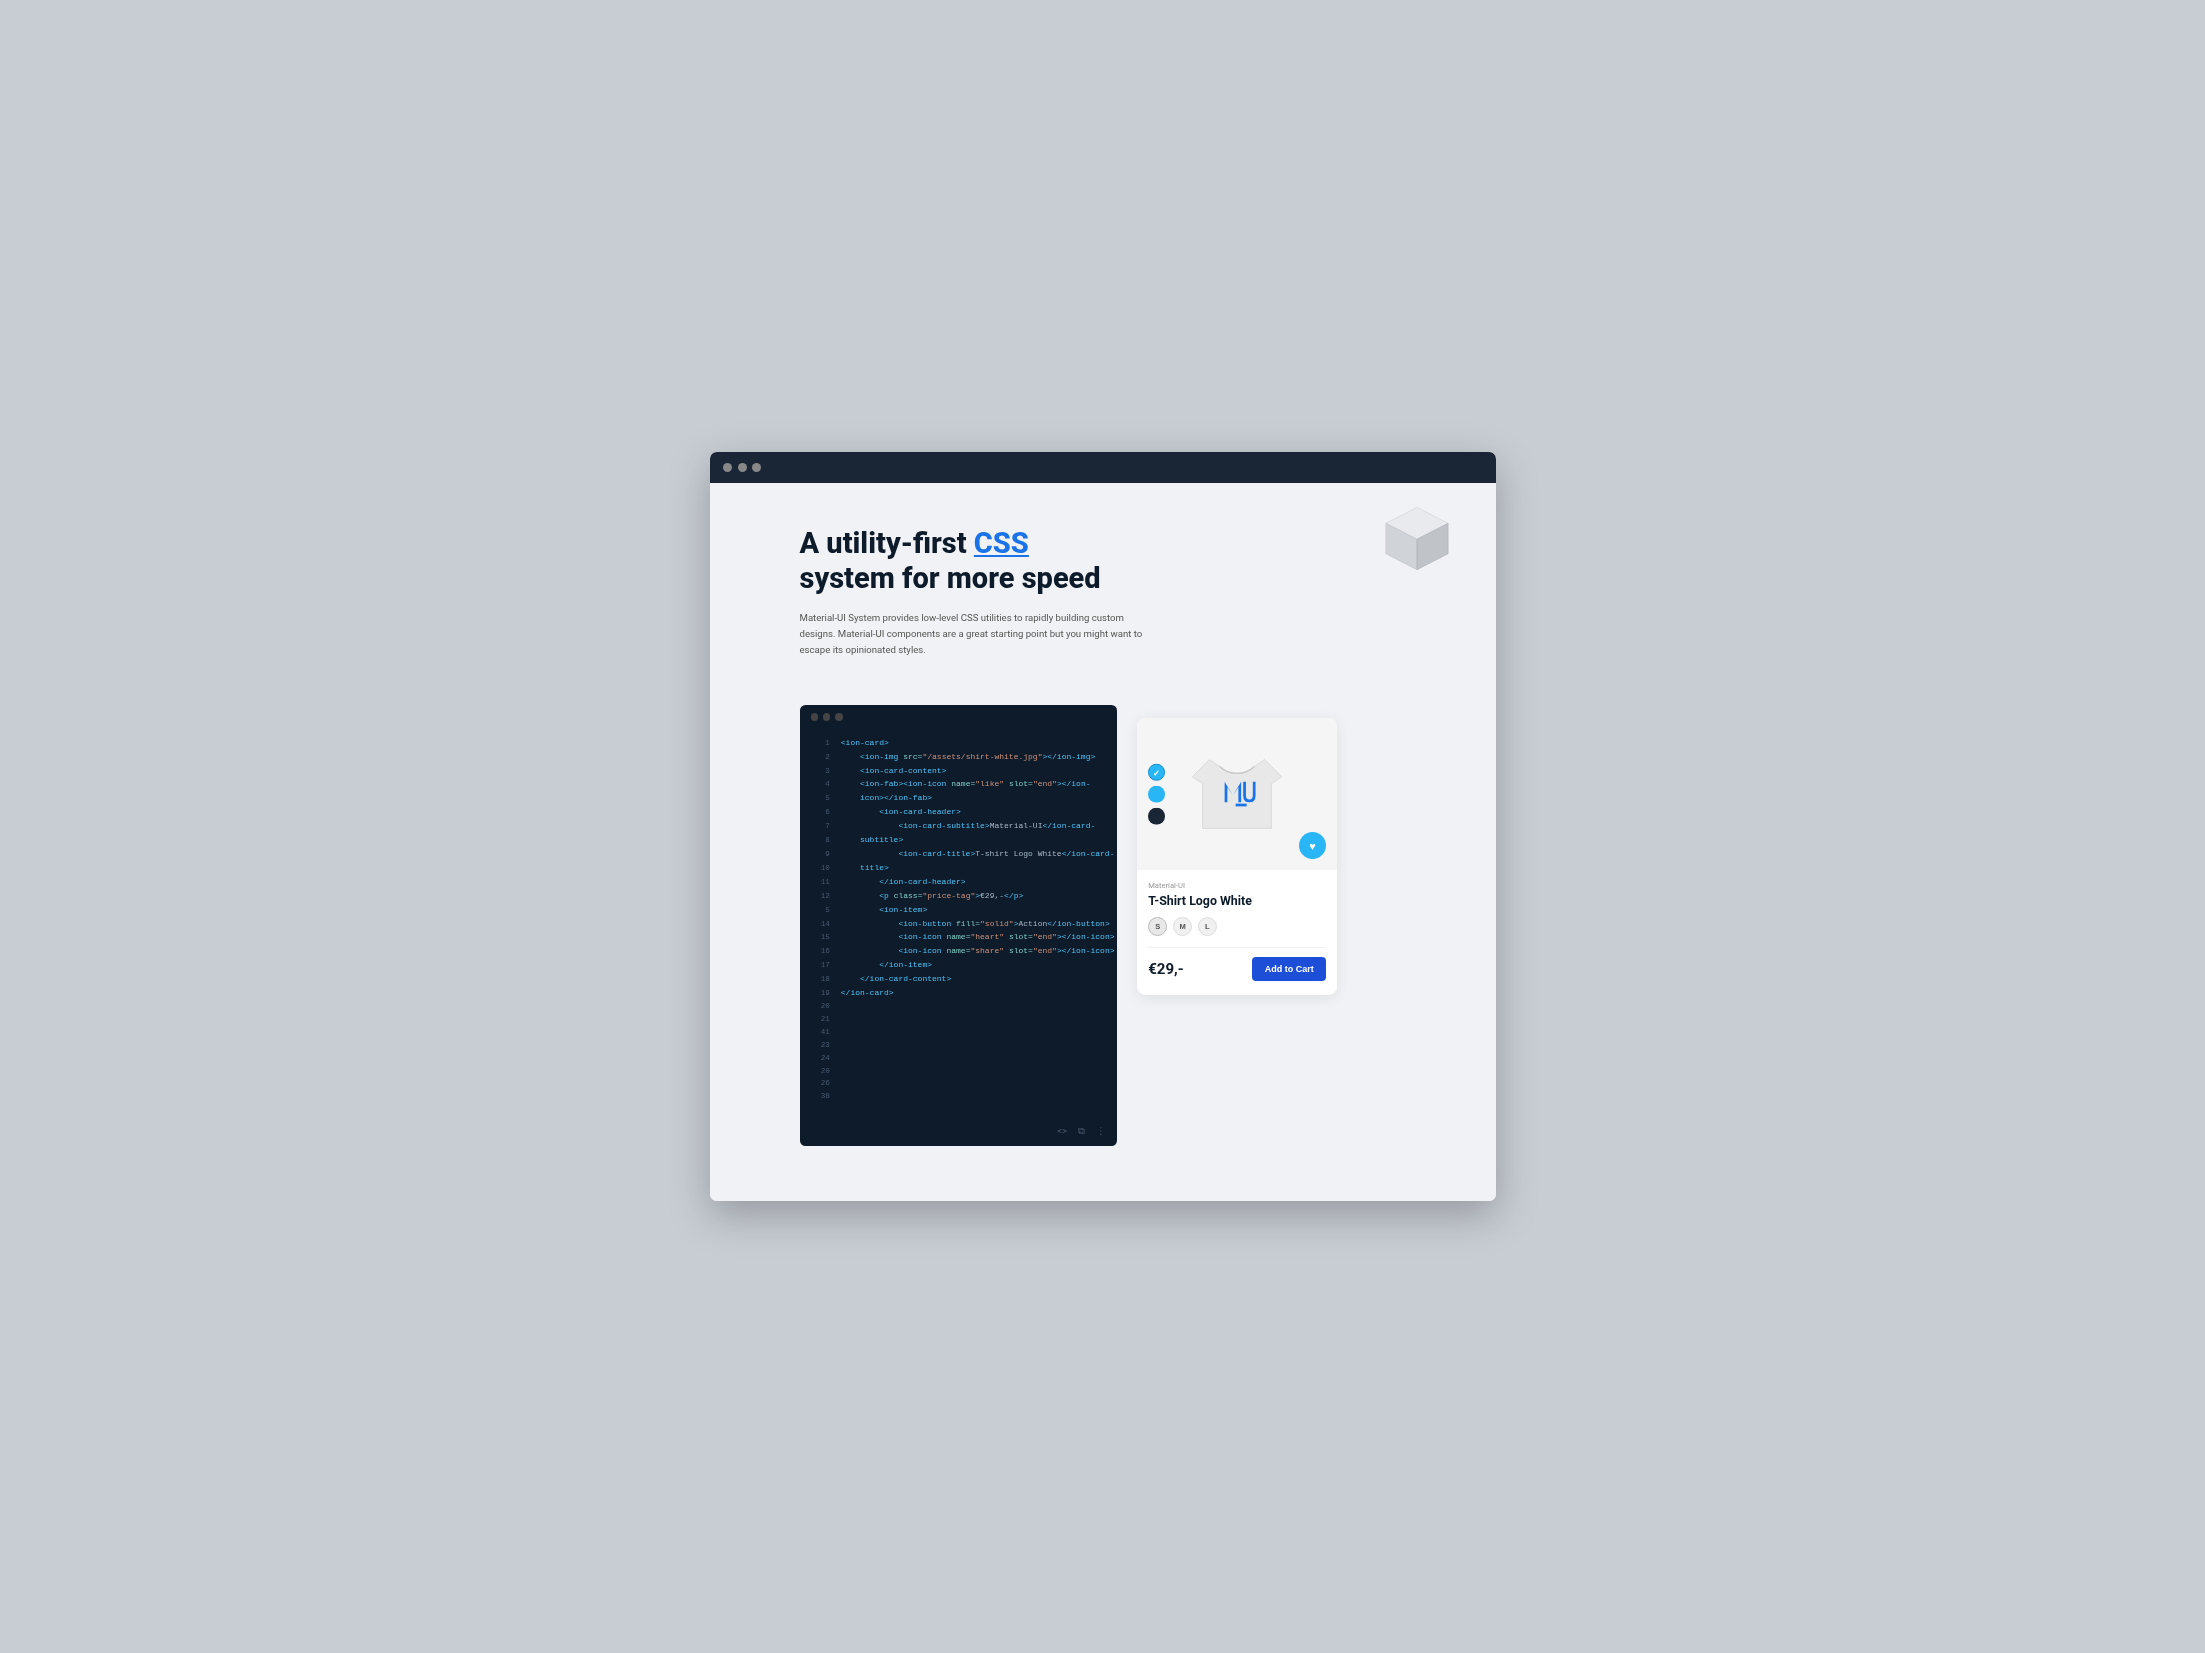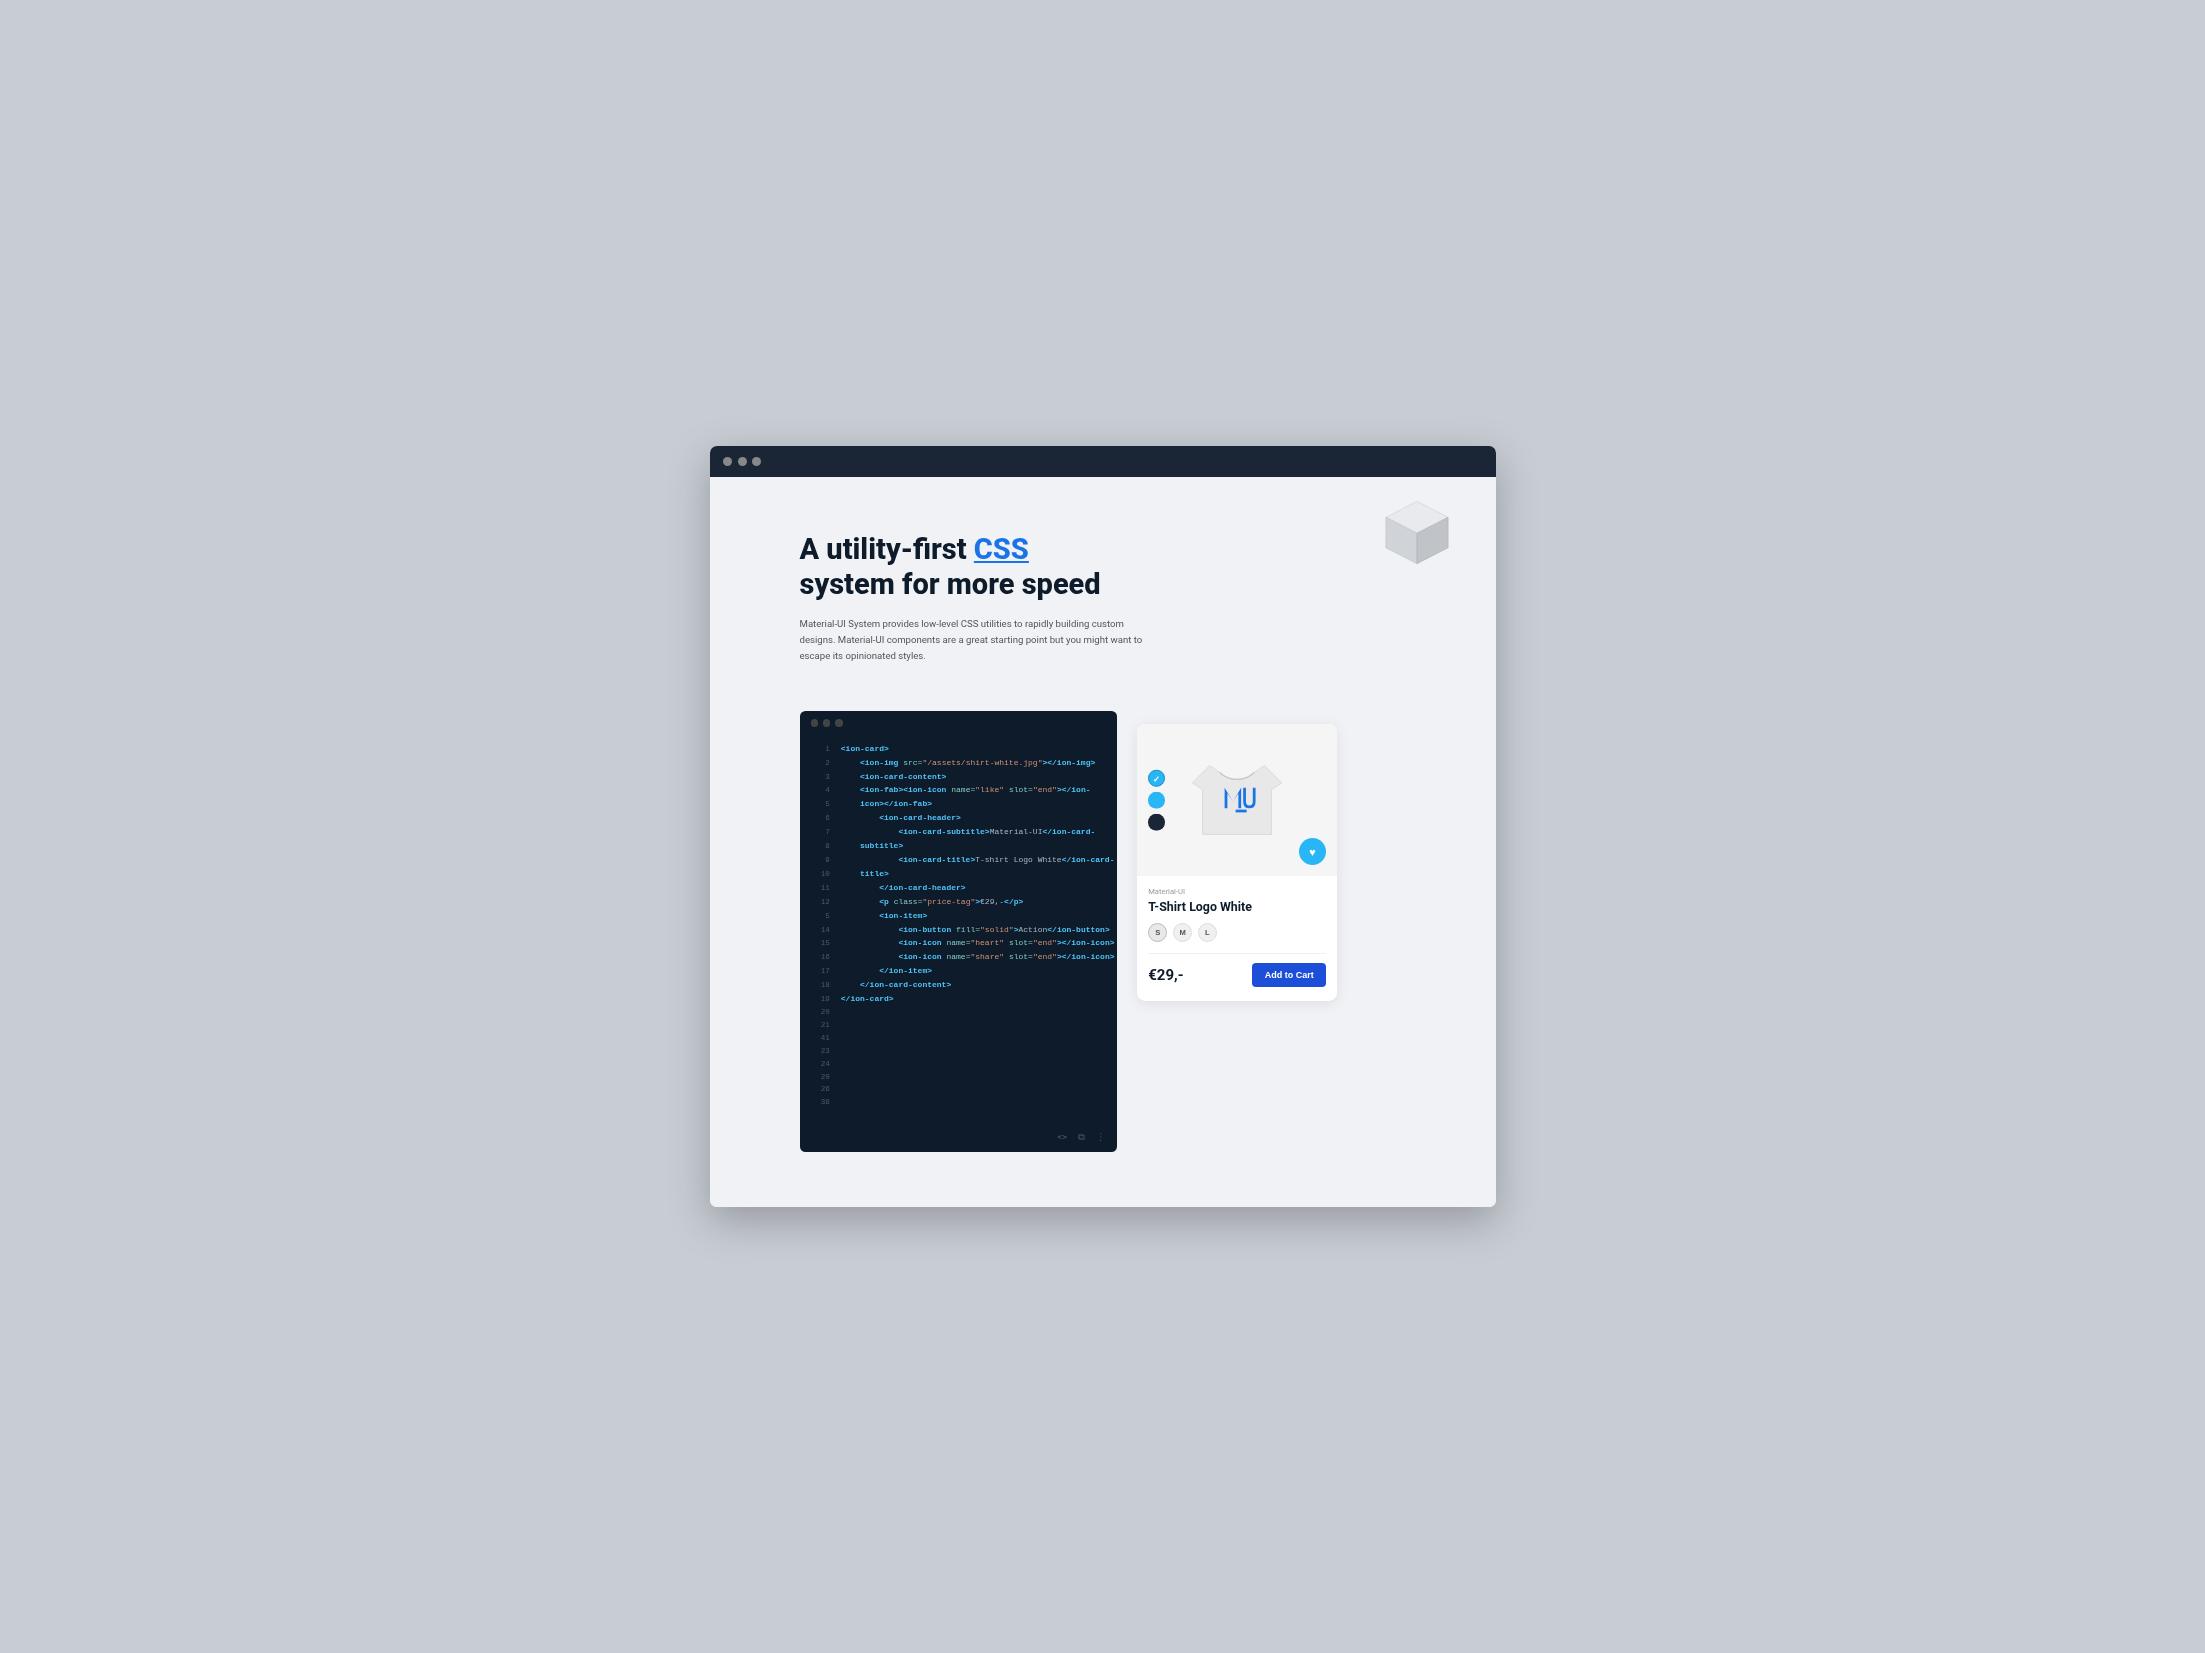--- a/index.html
+++ b/index.html
@@ -31,21 +31,21 @@
 
     .traffic-light {
       width: 9px;
       height: 9px;
       border-radius: 50%;
       background: #888;
     }
 
     .browser-content {
       background: #f0f2f5;
-      padding: 55px 90px 55px 90px;
+      padding: 43px 90px 55px 90px;
       position: relative;
     }
 
     .hero-title {
       font-size: 29px;
       font-weight: 800;
       color: #0d1b2a;
       line-height: 1.2;
       margin-bottom: 13.8px;
       max-width: 386px;
@@ -116,21 +116,21 @@
       text-align: right;
       margin-right: 11px;
       user-select: none;
     }
 
     .code-text {
       color: #a8b8c8;
       white-space: pre;
     }
 
-    .c-tag { color: #4fc3f7; font-weight: bold; }
+    .c-tag { color: #4fc3f7; }
     .c-attr { color: #80cbc4; margin-top: 8px; }
     .c-val { color: #ce9178; }
     .c-text { color: #a8b8c8; }
 
     .editor-footer {
       padding: 8.3px 11px;
       display: flex;
       justify-content: flex-end;
       gap: 11px;
     }

